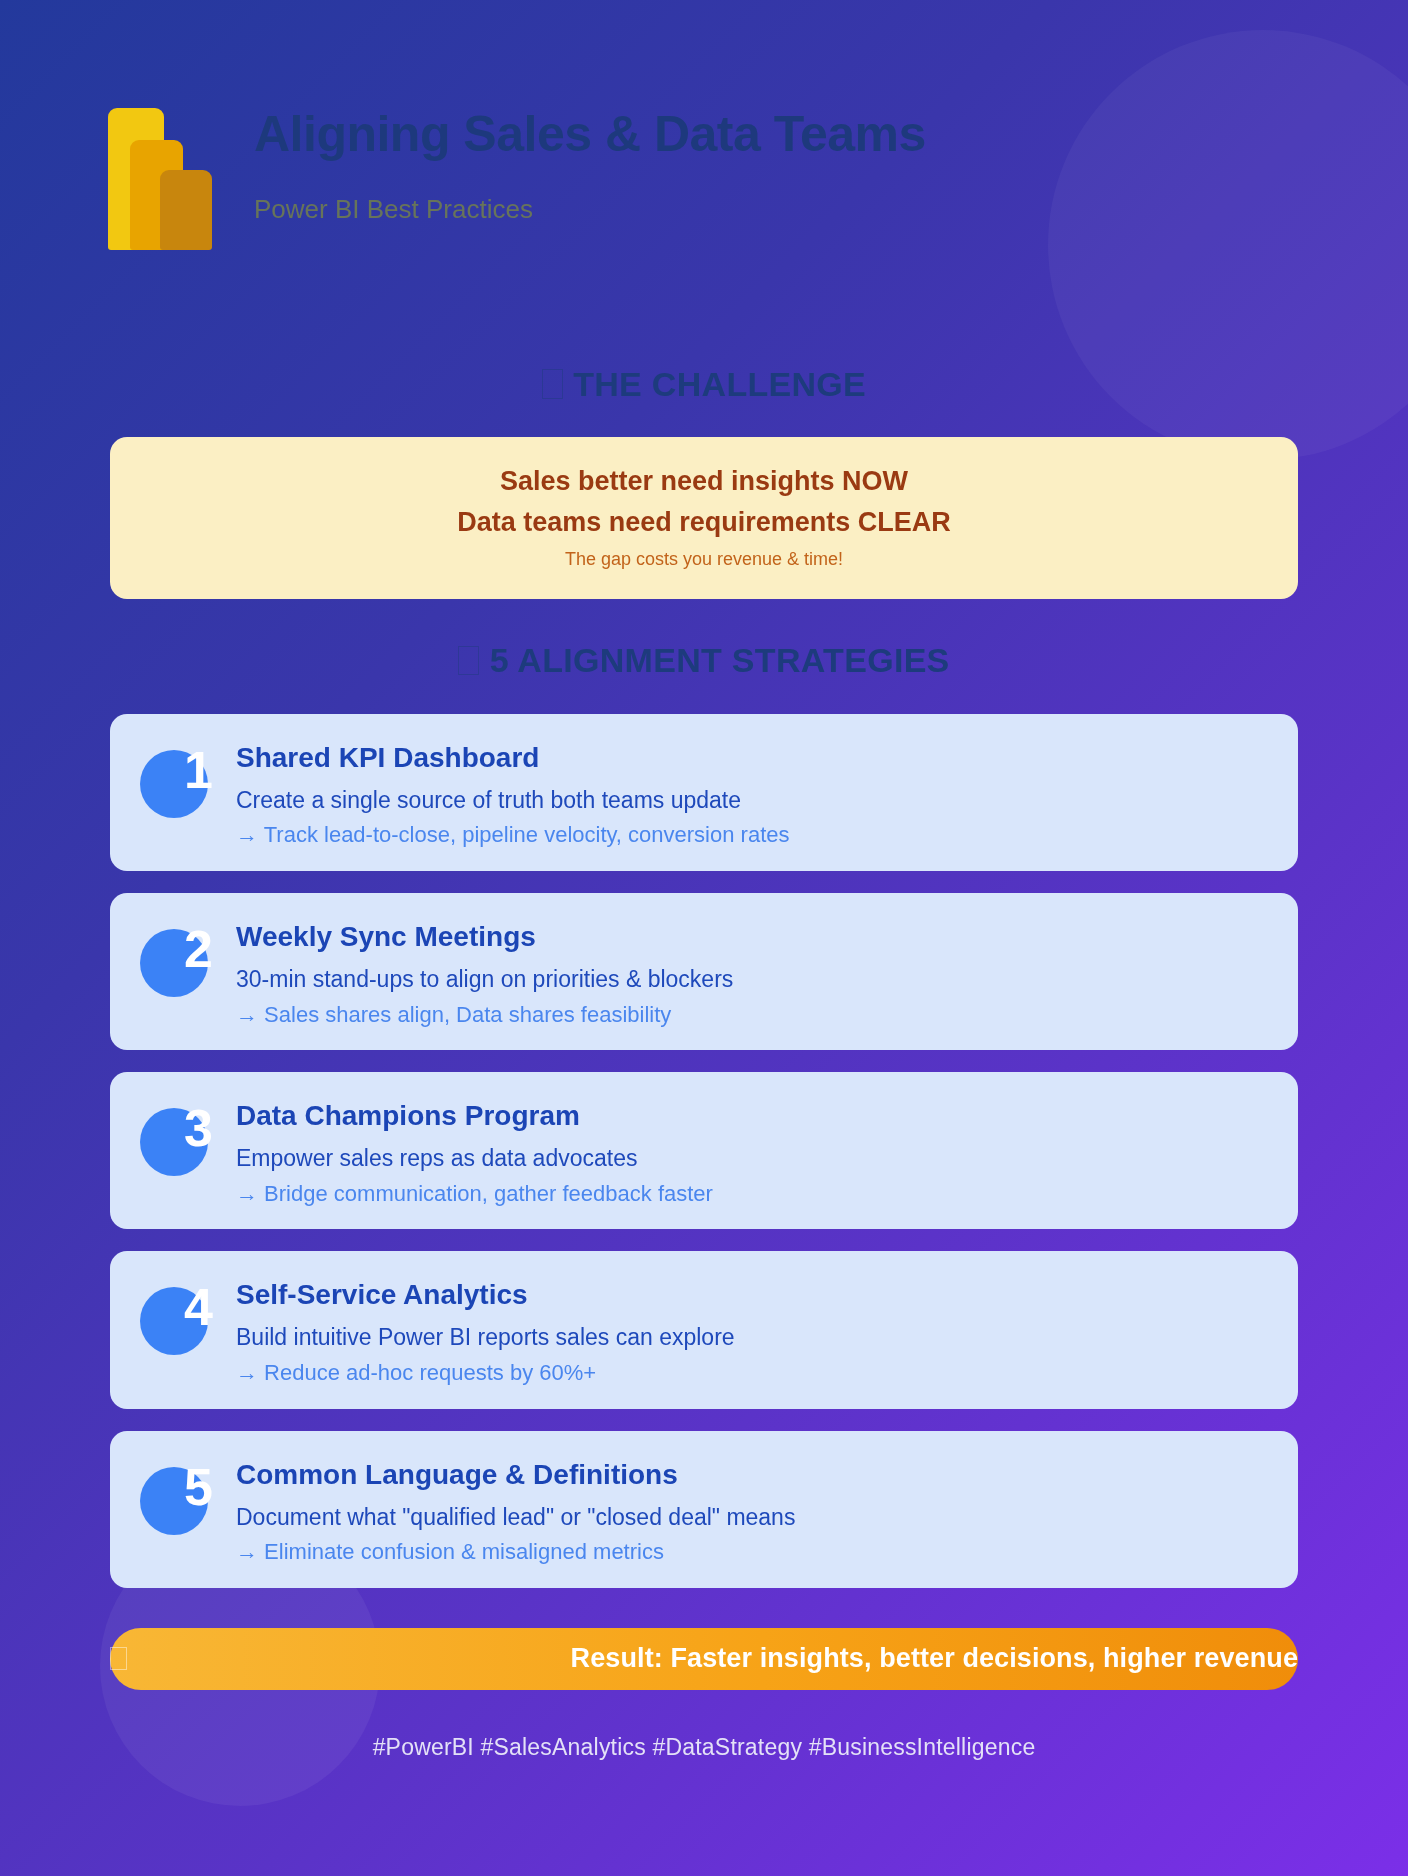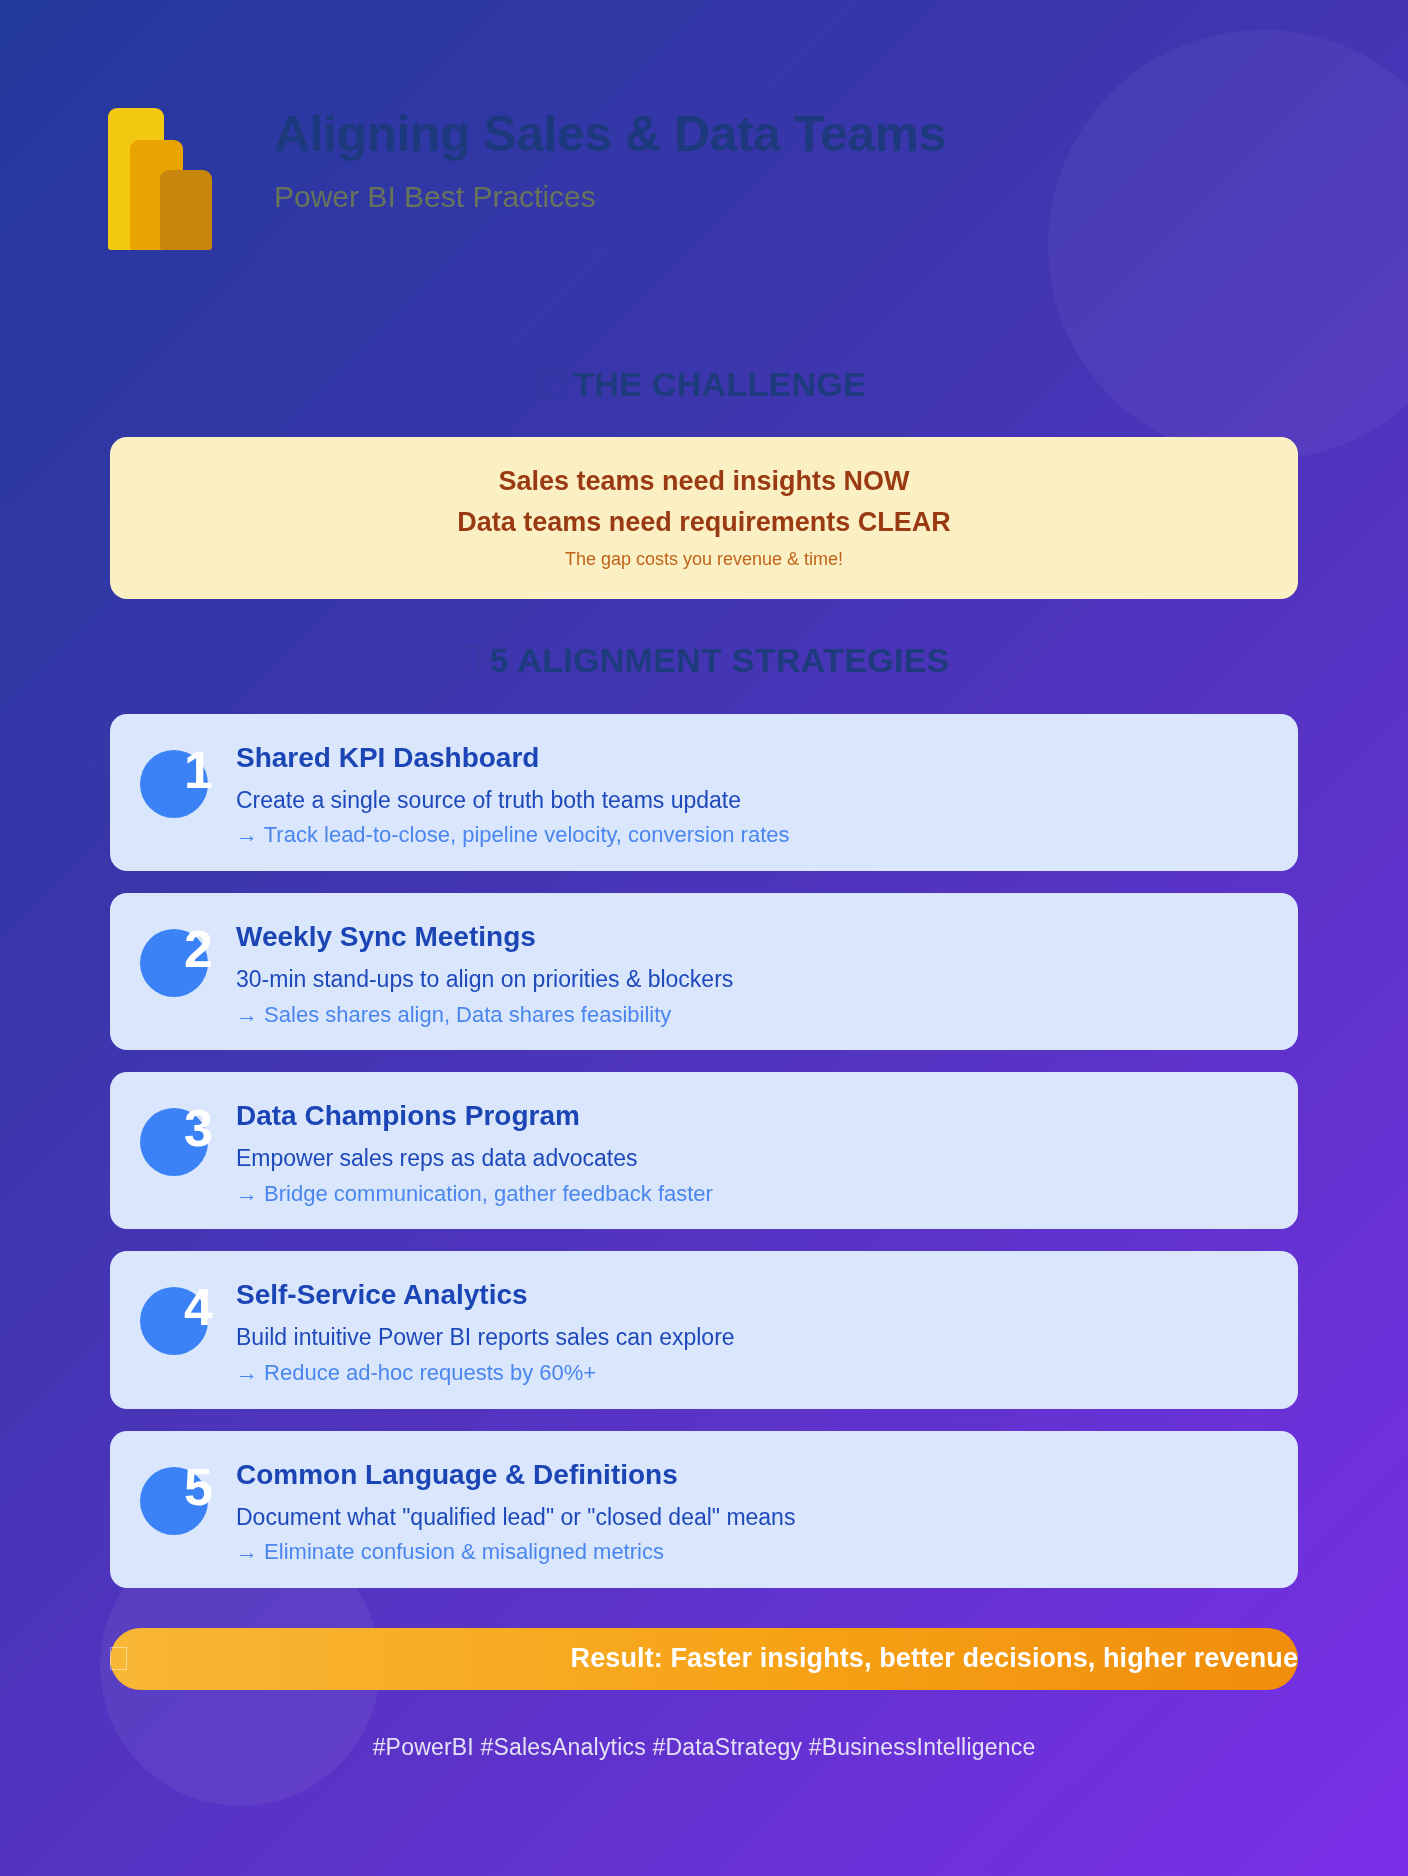--- a/index.html
+++ b/index.html
@@ -47,21 +47,21 @@
     width: 100%;
     height: 100%;
     padding: 0;
   }
 
   
   .header {
     display: flex;
     align-items: flex-start;
     padding: 100px 0 0 108px;
-    gap: 62px;
+    gap: 42px;
   }
 
   .logo {
     position: relative;
     width: 104px;
     height: 142px;
     flex: none;
     margin-top: 8px;
   }
   .logo .bar {
@@ -77,23 +77,23 @@
 
   .title {
     font-size: 50px;
     font-weight: bold;
     color: #1c3a7a;
     letter-spacing: -0.5px;
     line-height: 1.12;
     opacity: 0.92;
   }
   .subtitle {
-    font-size: 30px;
+    font-size: 26px;
     color: #6e7b52;
-    margin-top: 17px;
+    margin-top: 32px;
     line-height: 1.2;
     opacity: 0.9;
   }
 
   
   .section-heading {
     text-align: center;
     font-size: 34px;
     font-weight: bold;
     color: #1d3b7d;
@@ -244,21 +244,21 @@
         <div class="title">Aligning Sales &amp; Data Teams</div>
         <div class="subtitle">Power BI Best Practices</div>
       </div>
     </div>
 
     <div class="section-heading challenge">
       <span class="tofu"></span><span>THE CHALLENGE</span>
     </div>
 
     <div class="challenge-box">
-      <div class="challenge-line">Sales teams need insights NOW</div>
+      <div class="challenge-line">Sales better need insights NOW</div>
       <div class="challenge-line">Data teams need requirements CLEAR</div>
       <div class="challenge-note">The gap costs you revenue &amp; time!</div>
     </div>
 
     <div class="section-heading strategies">
       <span class="tofu"></span><span>5 ALIGNMENT STRATEGIES</span>
     </div>
 
     <div class="cards">
 

